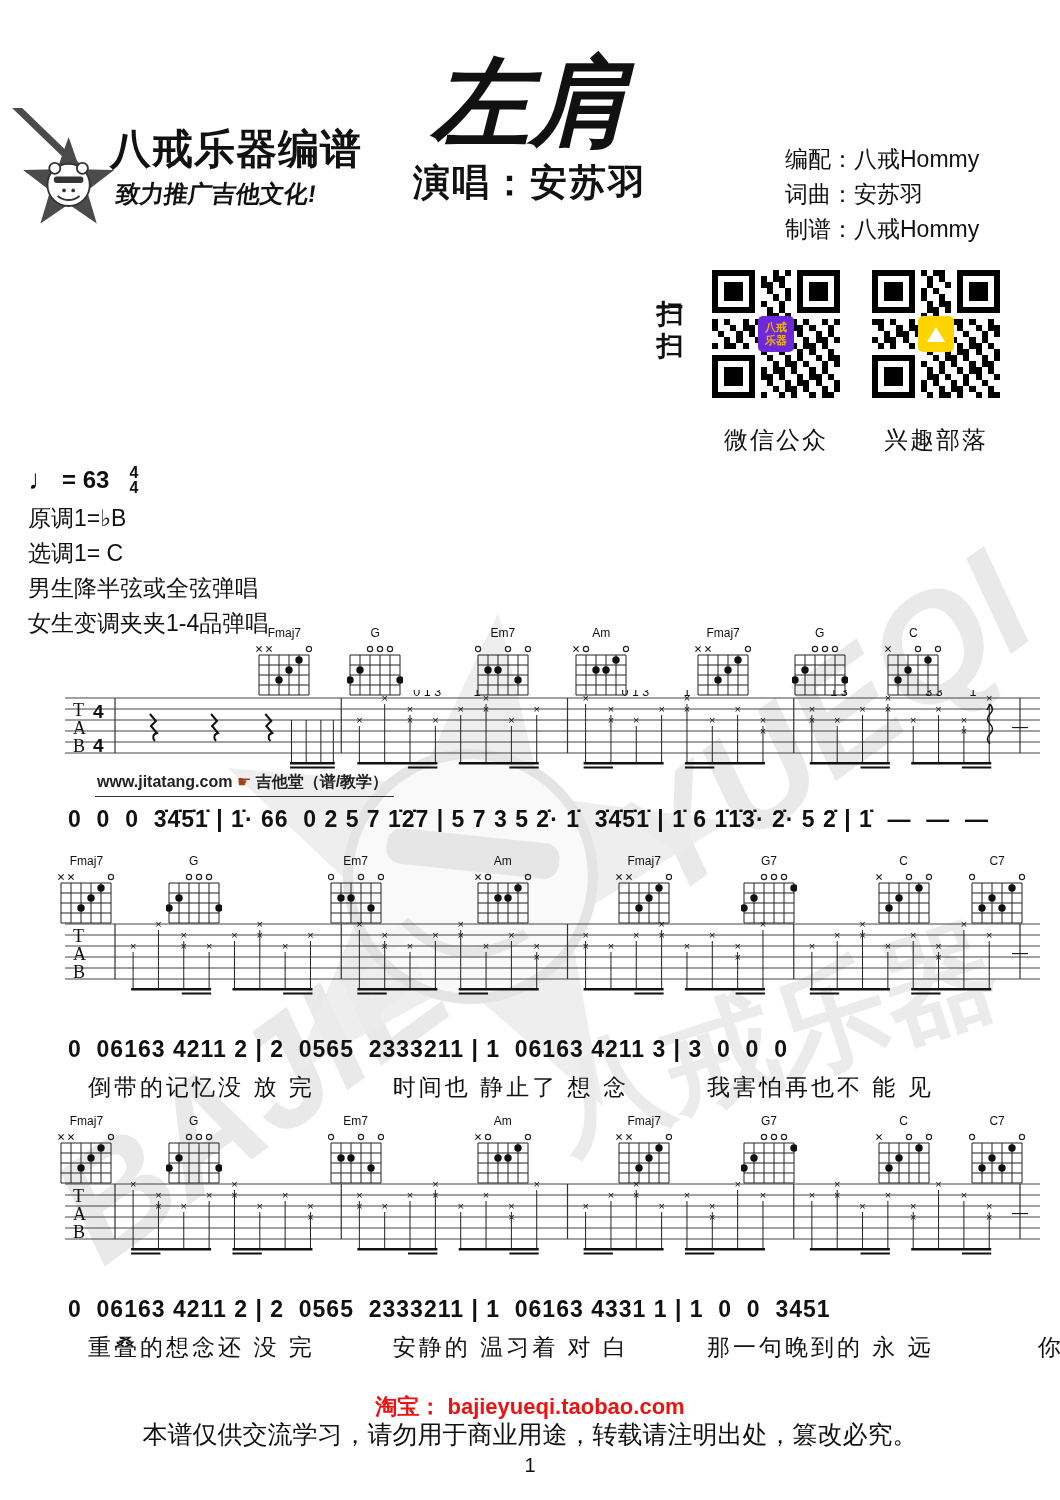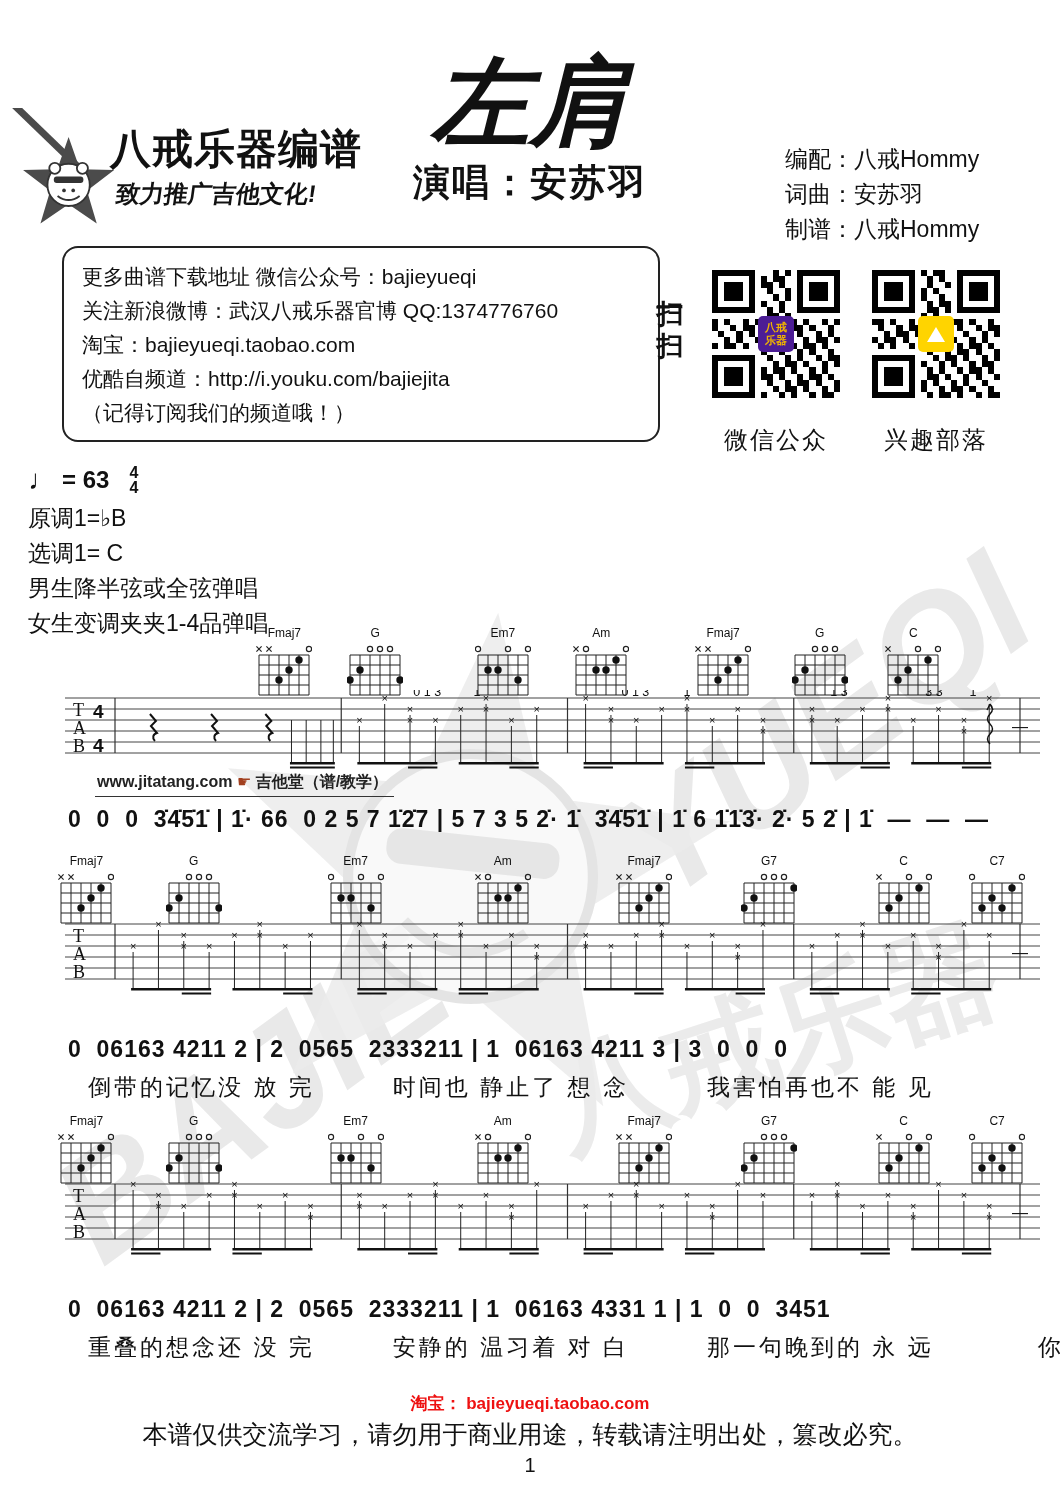--- a/index.html
+++ b/index.html
@@ -36,21 +36,21 @@
   .chord-row{position:absolute;left:65px;width:975px;height:62px;}
   .chord{position:absolute;width:58px;margin-left:-29px;text-align:center;top:0;}
   .chord-name{font-size:12px;line-height:15px;margin-bottom:0;}
   .staff{position:absolute;left:65px;width:975px;height:92px;}
   .tab-wm{position:absolute;left:95px;top:772px;font-size:16px;font-weight:700;color:#222;
           border-bottom:1.5px solid #333;padding:0 6px 3px 2px;}
   .tab-wm .hand{color:#a2401f;}
   .jianpu{position:absolute;left:68px;font-size:23px;letter-spacing:1px;white-space:pre;font-weight:700;}
   .lyrics{position:absolute;left:88px;font-size:23px;letter-spacing:3px;white-space:pre;}
   
-  .taobao{position:absolute;left:0;right:0;top:1392px;text-align:center;color:#ee1111;font-size:17px;font-weight:700;}
+  .taobao{position:absolute;left:0;right:0;top:1392px;text-align:center;color:#ee1111;font-size:22px;font-weight:700;}
   .notice{position:absolute;left:0;right:0;top:1418px;text-align:center;font-size:25px;font-weight:400;}
   .pageno{position:absolute;left:0;right:0;top:1454px;text-align:center;font-size:20px;}
 </style>
 </head>
 <body>
 
 <div class="page">
 
   <div class="bg">
     <div class="wmtext" style="left:30px;top:1010px;font-size:150px;transform:rotate(-36deg);">BAJIE</div>
@@ -92,27 +92,20 @@
     <div class="logo-sub">致力推广吉他文化!</div>
 
     <h1 class="song-title" style="margin:8px;font-style:italic;">左肩</h1>
     <div class="singer">演唱：安苏羽</div>
     <div class="credits">
         <div>编配：八戒Hommy</div>
         <div>词曲：安苏羽</div>
         <div>制谱：八戒Hommy</div>
       </div>
 
-    <div class="info-box">
-        <div>更多曲谱下载地址 微信公众号：bajieyueqi</div>
-        <div>关注新浪微博：武汉八戒乐器官博 QQ:1374776760</div>
-        <div>淘宝：bajieyueqi.taobao.com</div>
-        <div>优酷自频道：http://i.youku.com/bajiejita</div>
-        <div>（记得订阅我们的频道哦！）</div>
-      </div>
     <div class="scan">扫一扫</div>
     <div class="qr" id="qr0" style="left:706px;top:264px;">
         <div class="qrbox">
        <svg width="140" height="140" viewBox="0 0 23 23" shape-rendering="crispEdges" fill="#000">
             <rect width="23" height="23" fill="#fff"></rect>
             <rect x="1" y="9" width="1" height="1"></rect>
             <rect x="1" y="10" width="1" height="1"></rect>
             <rect x="1" y="13" width="1" height="1"></rect>
             <rect x="2" y="11" width="1" height="1"></rect>
             <rect x="3" y="9" width="1" height="1"></rect>
@@ -230,21 +223,21 @@
             <rect x="1" y="1" width="7" height="7"></rect>
             <rect x="2" y="2" width="5" height="5" fill="#fff"></rect>
             <rect x="3" y="3" width="3" height="3"></rect>
             <rect x="15" y="1" width="7" height="7"></rect>
             <rect x="16" y="2" width="5" height="5" fill="#fff"></rect>
             <rect x="17" y="3" width="3" height="3"></rect>
             <rect x="1" y="15" width="7" height="7"></rect>
             <rect x="2" y="16" width="5" height="5" fill="#fff"></rect>
             <rect x="3" y="17" width="3" height="3"></rect>
           </svg>
-       <div class="qrcenter" style="background:#4c1d95;color:#f0b400;">八戒<br>乐器</div>
+       <div class="qrcenter" style="background:#6d28d9;color:#f0b400;">八戒<br>乐器</div>
      </div>
      <div class="qrlabel">微信公众</div>
       </div>
     <div class="qr" id="qr1" style="left:866px;top:264px;">
         <div class="qrbox">
        <svg width="140" height="140" viewBox="0 0 23 23" shape-rendering="crispEdges" fill="#000">
             <rect width="23" height="23" fill="#fff"></rect>
             <rect x="1" y="9" width="1" height="1"></rect>
             <rect x="1" y="12" width="1" height="1"></rect>
             <rect x="2" y="9" width="1" height="1"></rect>

